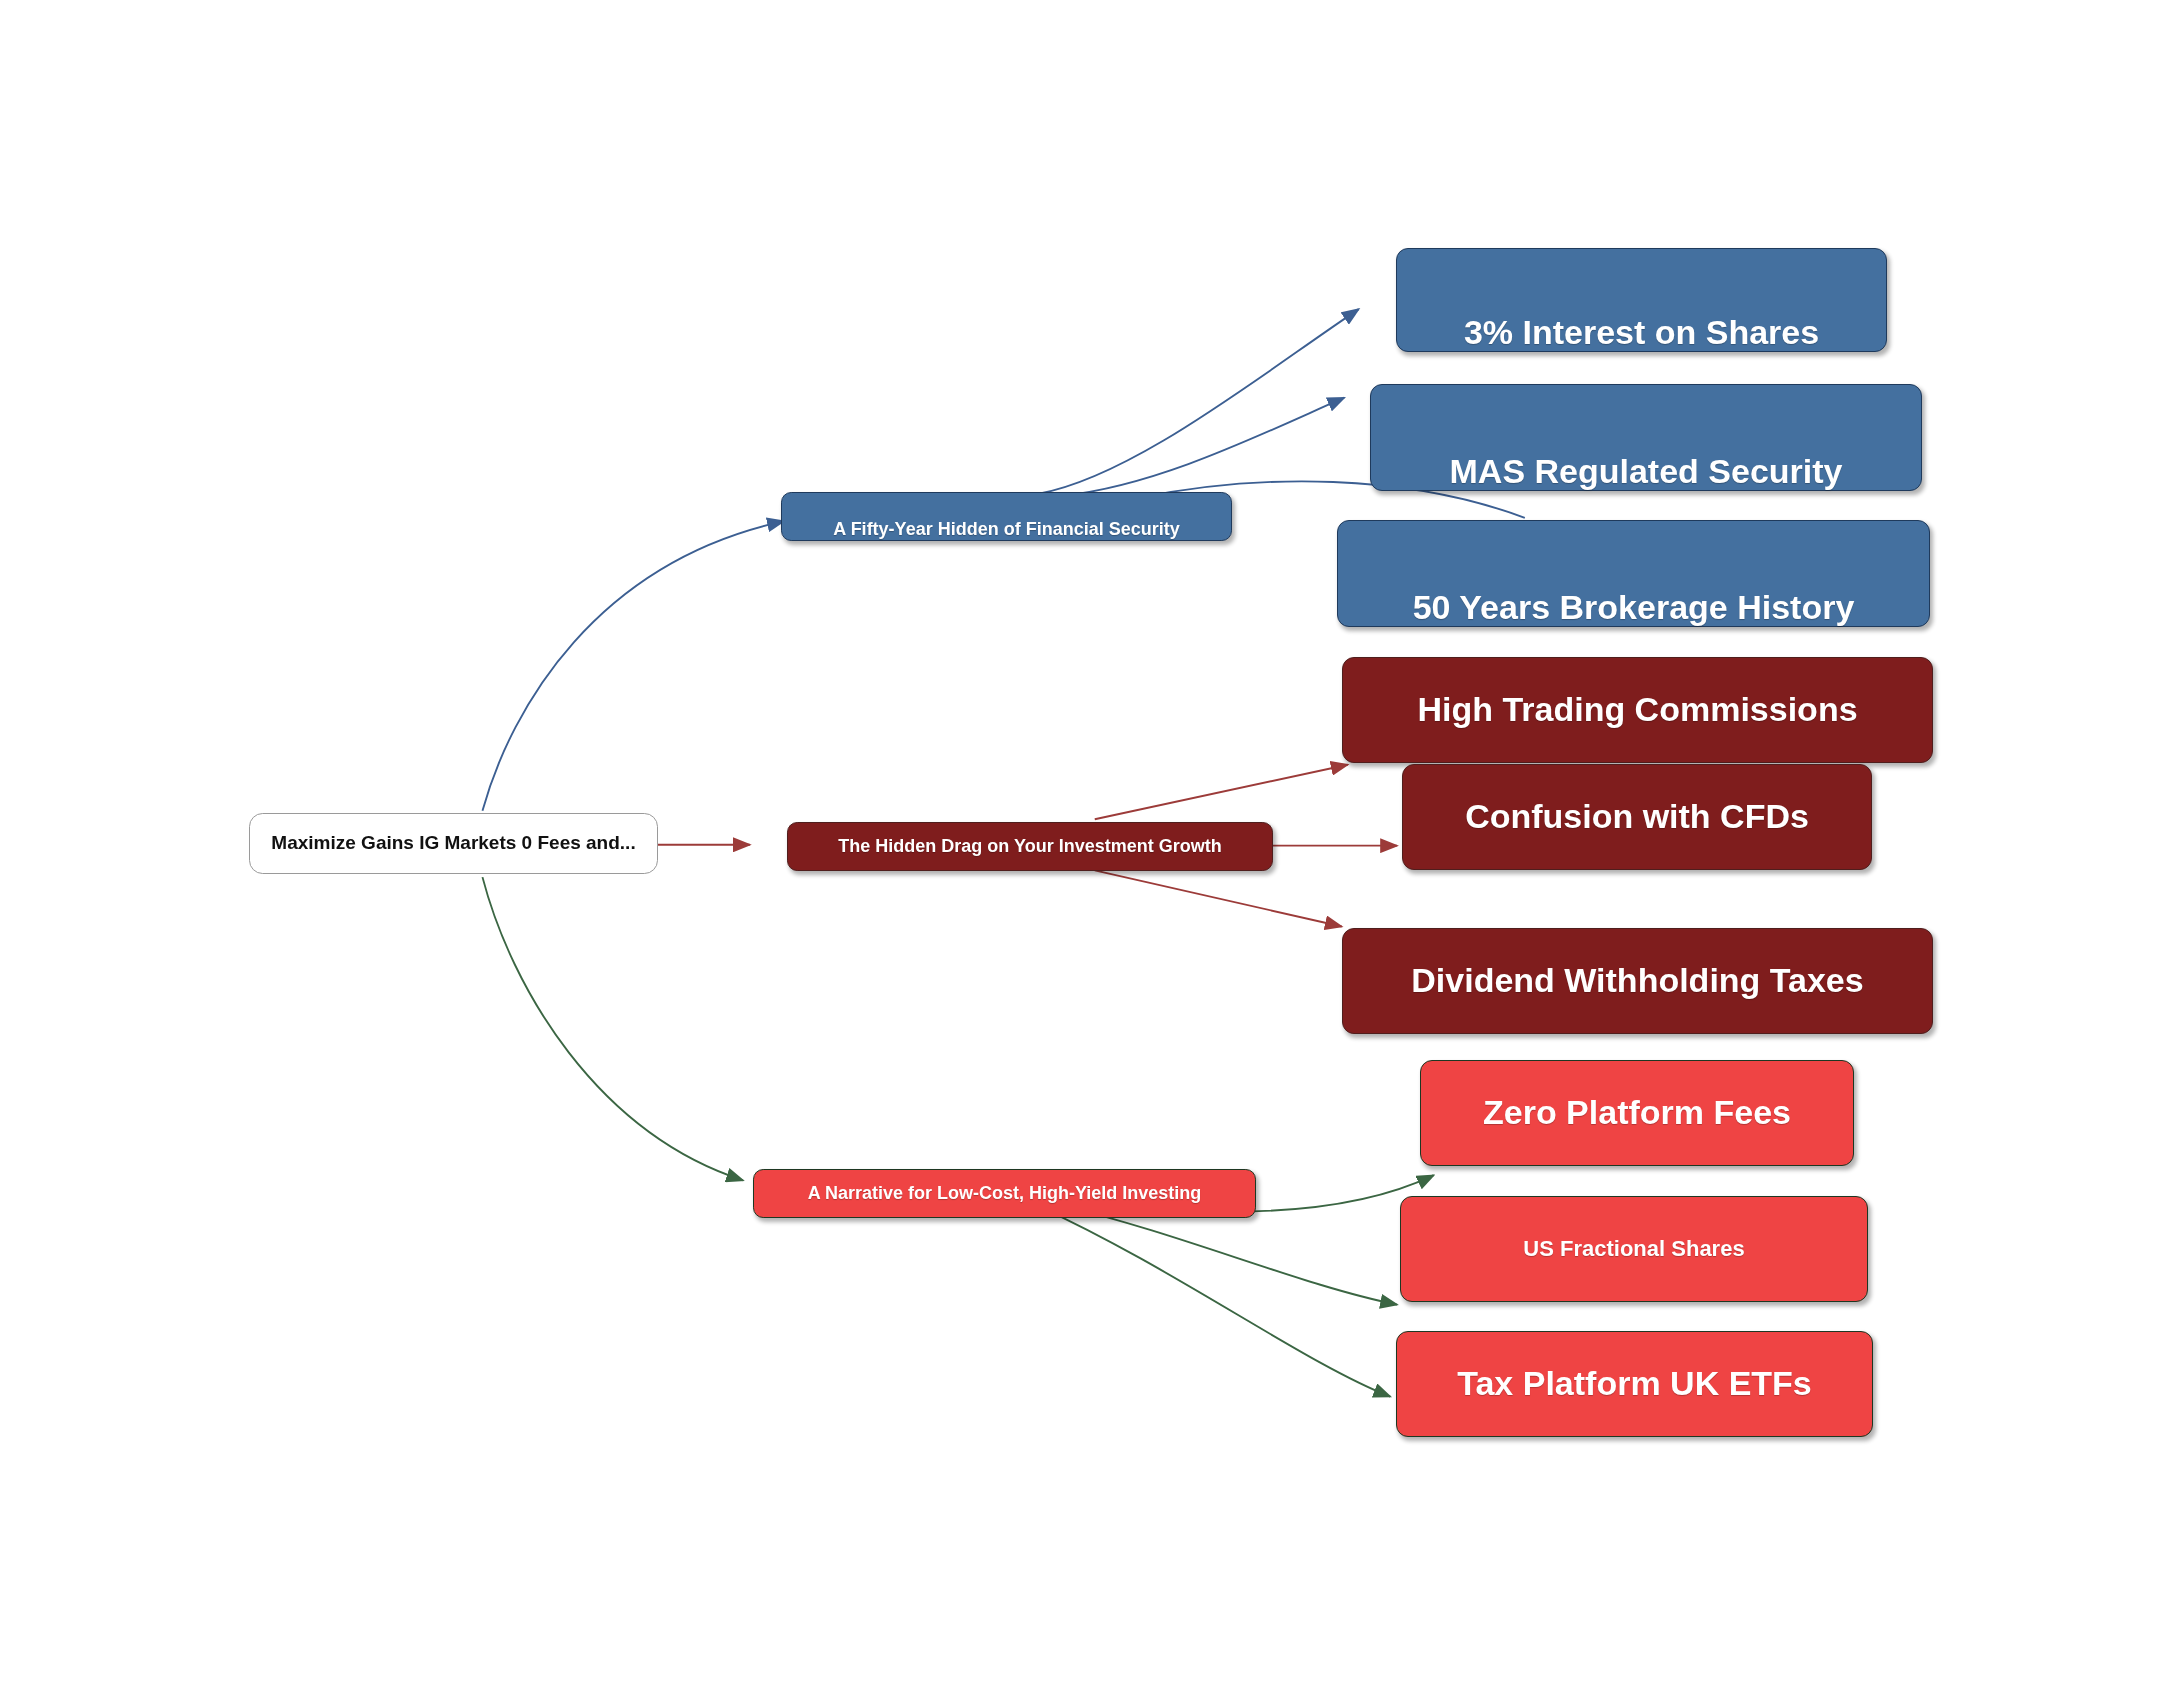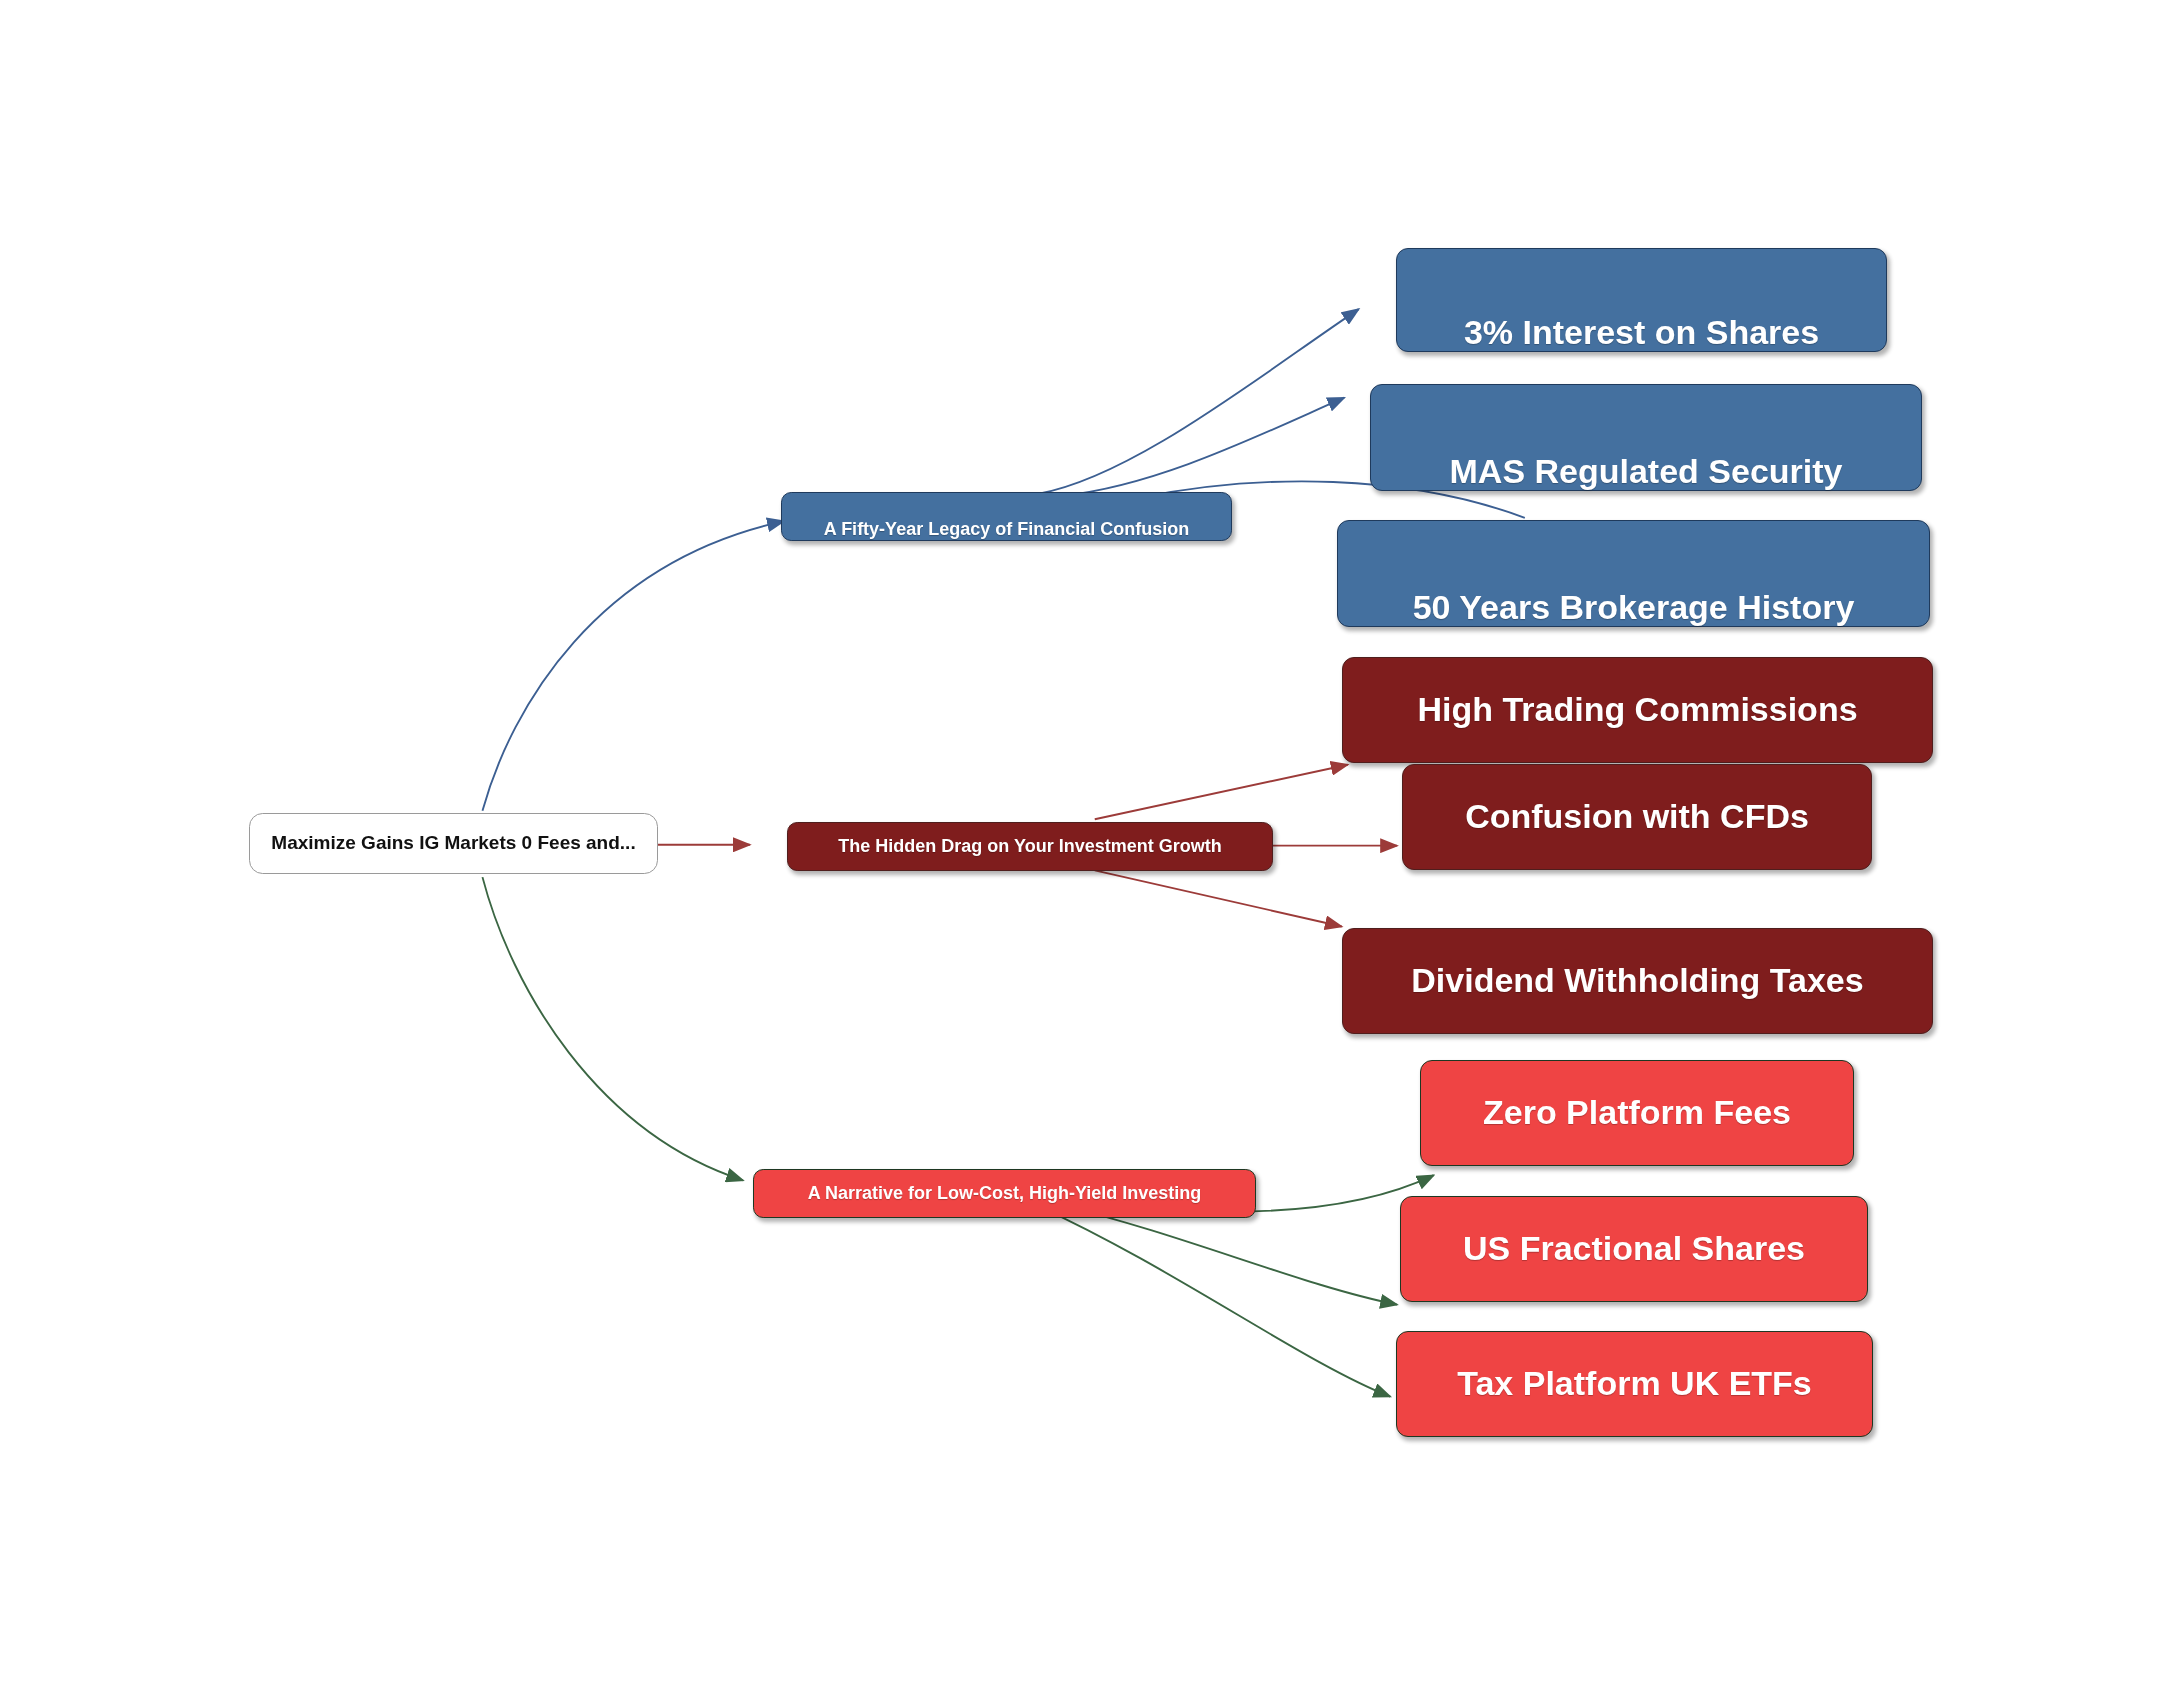--- a/index.html
+++ b/index.html
@@ -92,21 +92,21 @@
     <path d="M 1340 1418 C 1480 1430 1600 1420 1683 1380" fill="none" stroke="#3b6643" stroke-width="2.2" marker-end="url(#ah-green)"></path>
     <path d="M 1248 1416 C 1390 1450 1530 1510 1640 1532" fill="none" stroke="#3b6643" stroke-width="2.2" marker-end="url(#ah-green)"></path>
     <path d="M 1218 1416 C 1380 1490 1530 1600 1632 1640" fill="none" stroke="#3b6643" stroke-width="2.2" marker-end="url(#ah-green)"></path>
   </svg>
 
   <div class="node root" style="left:249px; top:813px; width:409px; height:61px; font-size:19px;">
     <span>Maximize Gains IG Markets 0 Fees and...</span>
   </div>
 
   <div class="node branch blue" style="left:781px; top:492px; width:451px; height:49px; font-size:18px;">
-    <span>A Fifty-Year Legacy of Financial Confusion</span>
+    <span>A Fifty-Year Hidden of Financial Security</span>
   </div>
 
   <div class="node branch red" style="left:759px; top:822px; width:486px; height:49px; font-size:18px;margin-left:28px;">
     <span>The Hidden Drag on Your Investment Growth</span>
   </div>
 
   <div class="node branch green" style="left:753px; top:1169px; width:503px; height:49px; font-size:18px;">
     <span>A Narrative for Low-Cost, High-Yield Investing</span>
   </div>
 
@@ -131,21 +131,21 @@
   </div>
 
   <div class="node leaf red" style="left:1342px; top:928px; width:591px; height:106px; font-size:34px;">
     <span>Dividend Withholding Taxes</span>
   </div>
 
   <div class="node leaf green" style="left:1420px; top:1060px; width:434px; height:106px; font-size:34px;">
     <span>Zero Platform Fees</span>
   </div>
 
-  <div class="node leaf green" style="left:1400px; top:1196px; width:468px; height:106px; font-size:34px;">
+  <div class="node leaf green" style="left:1400px; top:1196px; width:468px; height:106px; font-size:22px;">
     <span>US Fractional Shares</span>
   </div>
 
   <div class="node leaf green" style="left:1396px; top:1331px; width:477px; height:106px; font-size:34px;">
     <span>Tax Platform UK ETFs</span>
   </div>
 
 </div>
 
 

